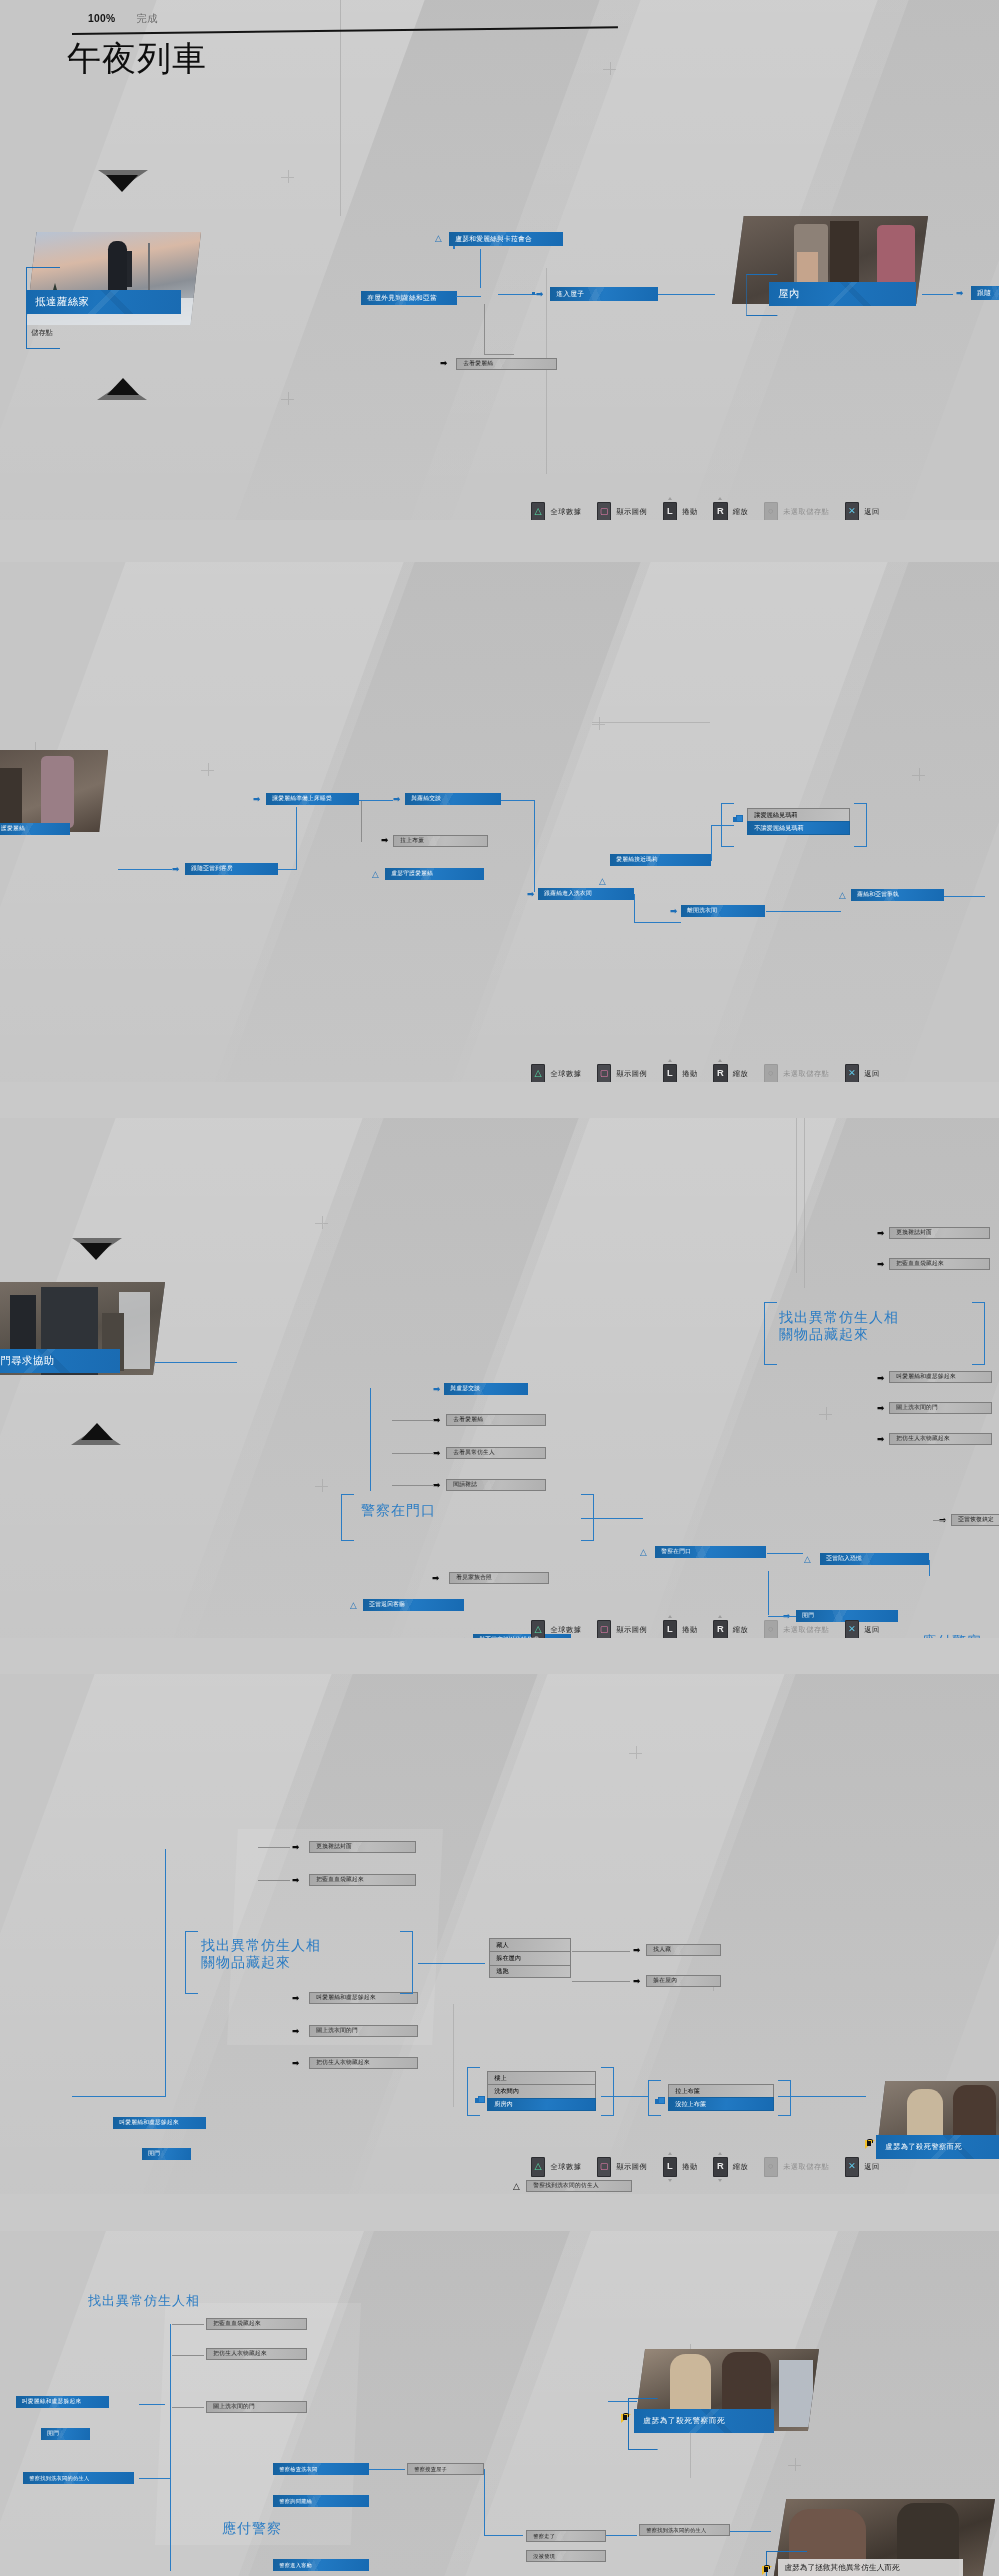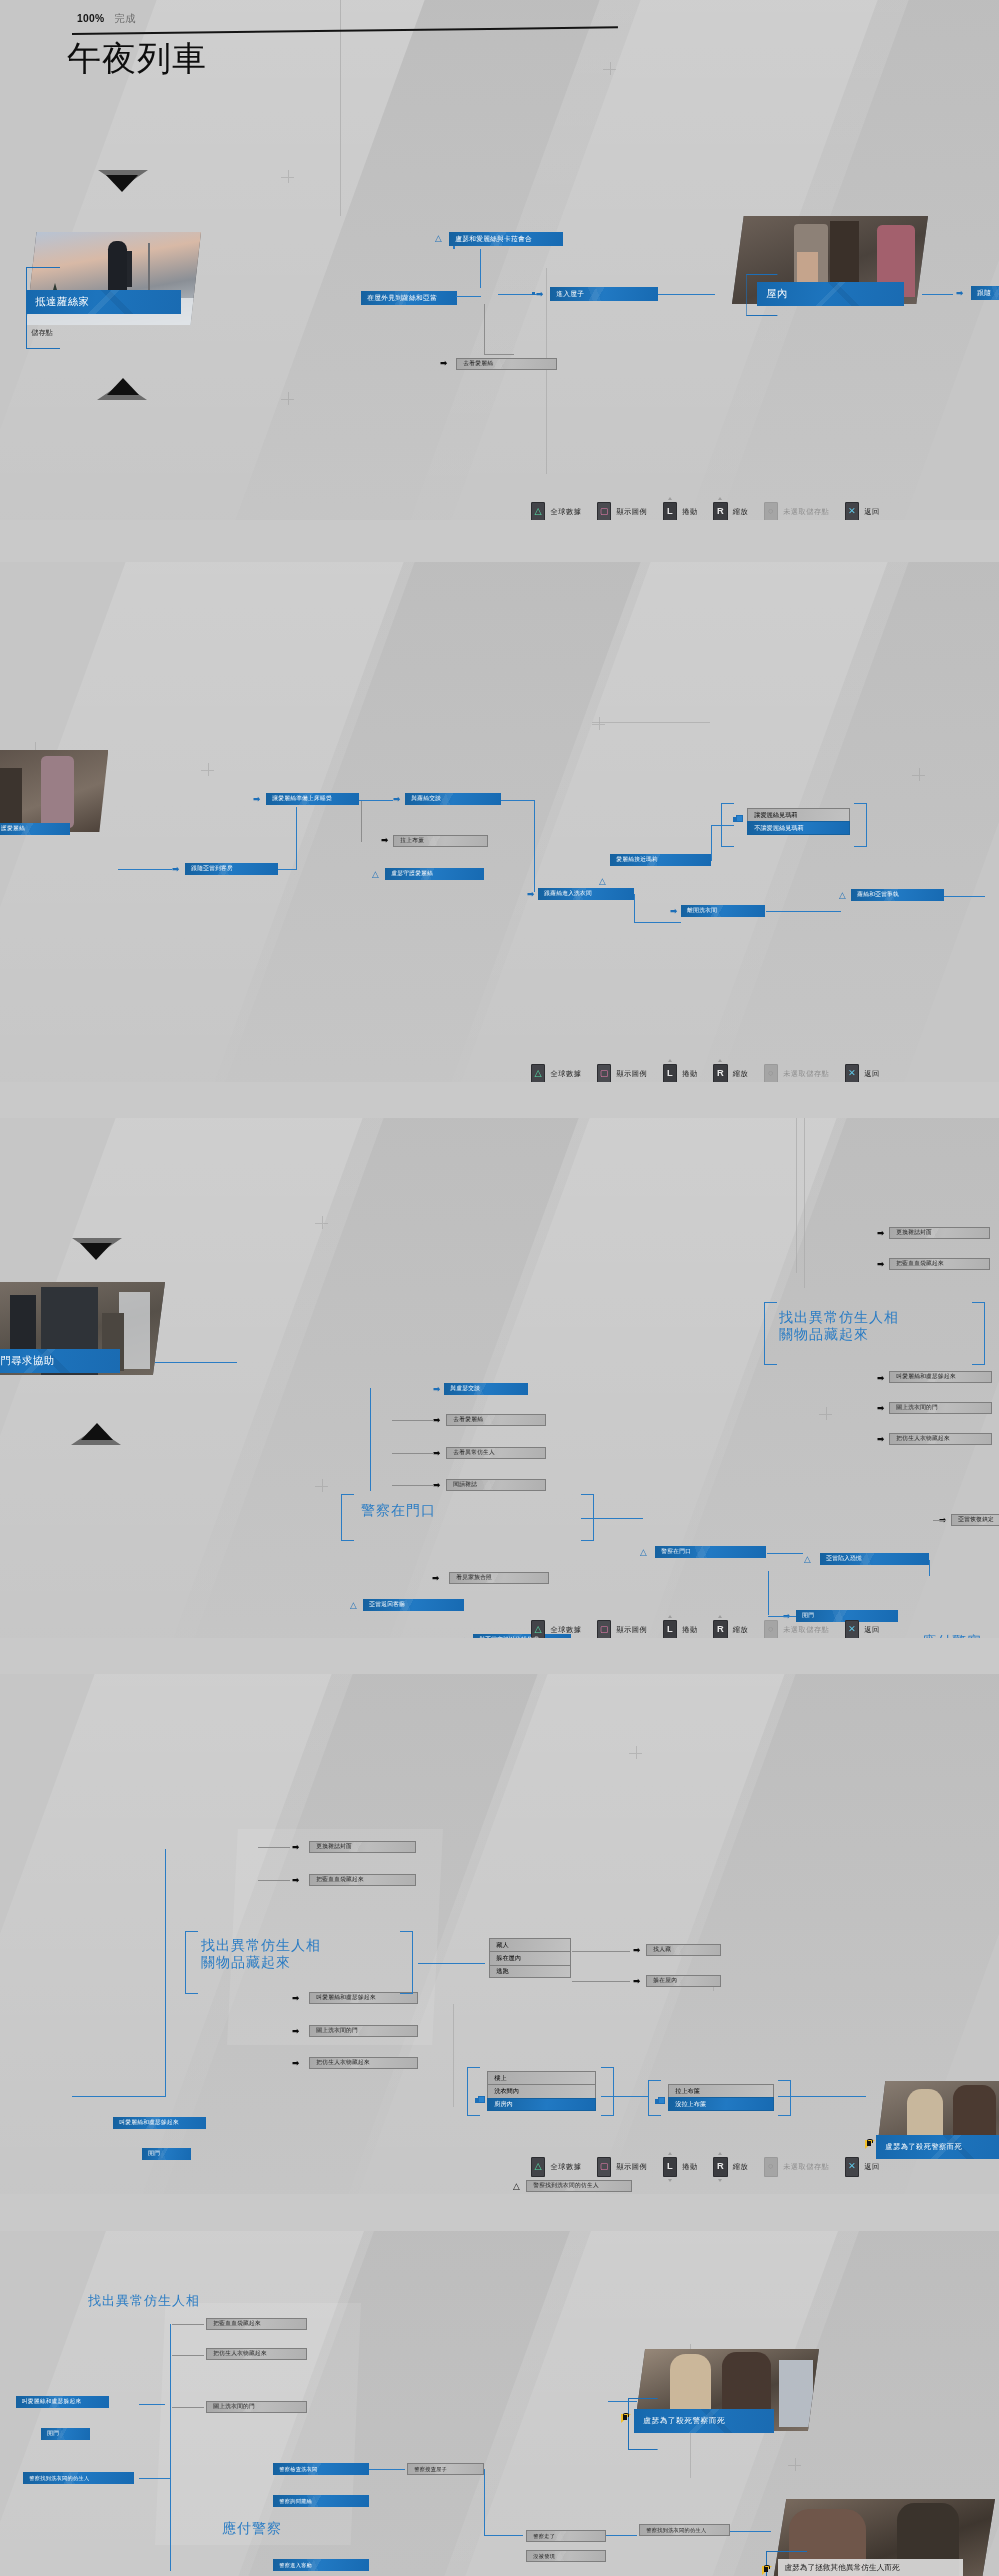--- a/index.html
+++ b/index.html
@@ -26,21 +26,21 @@
   .fac.d{background:linear-gradient(180deg,rgba(120,120,120,.22),rgba(120,120,120,0));}
   .crossh{position:absolute;width:13.4px;height:13.4px;opacity:.45}
   .crossh:before,.crossh:after{content:"";position:absolute;background:#9a9a9a}
   .crossh:before{left:0;top:6.7px;width:13.4px;height:0.5px}
   .crossh:after{top:0;left:6.7px;height:13.4px;width:0.5px}
   .thinline{position:absolute;background:#a9a9a9;opacity:.7}
 
   
   .hdr{position:absolute;left:67px;top:12.4px;}
   .hdr .pct{font-size:11.3px;color:#1a1a1a;font-weight:bold;letter-spacing:0.3px}
-  .hdr .pct span{font-weight:normal;color:#6a6a6a;margin-left:10px;font-size:10.3px}
+  .hdr .pct span{font-weight:normal;color:#6a6a6a;margin-left:21px;font-size:10.3px}
   .hdr .rule{position:absolute;left:5.2px;top:20.6px;width:546px;height:1.5px;background:#141414;
              transform:rotate(-.7deg);transform-origin:left center}
   .hdr .title{font-size:34px;color:#0e0e0e;margin-top:14.4px;letter-spacing:1px;line-height:1}
   .hdr .ghost{position:absolute;left:17.5px;top:34px;font-size:34px;color:rgba(160,160,160,.55);
               letter-spacing:1px;line-height:1;z-index:-1}
 
   
   .chev{position:absolute;width:49px;height:24px;}
   .chev .a{position:absolute;width:0;height:0;border-left:25px solid transparent;
            border-right:25px solid transparent;border-top:17.5px solid #6c6c6c;}
@@ -227,21 +227,21 @@
 
   <div class="scene" style="left:732px;top:216px;width:206px;height:113px">
     <div class="shot" style="width:196px;height:88px">
       <div class="sky" style="background:linear-gradient(160deg,#6d6158,#4a423c 55%,#6b6059)"></div>
       <div style="position:absolute;left:62px;top:8.2px;width:34px;height:67px;background:#8d8177;border-radius:4.1px"></div>
       <div style="position:absolute;left:98px;top:5.2px;width:29px;height:77px;background:#3a3029"></div>
       <div style="position:absolute;left:145px;top:9.3px;width:38px;height:72px;background:#a3606d;border-radius:5.2px 5.2px 0 0"></div>
       <div style="position:absolute;left:65px;top:36px;width:20.6px;height:41px;background:#c5a48c;border-radius:4.1px}"></div>
     </div>
     <div class="brk l" style="left:14.4px;top:58px;width:155px;height:42px"></div>
-    <div class="bar" style="left:25px;top:66px;bottom:auto;width:147px">
+    <div class="bar" style="left:37px;top:66px;bottom:auto;width:147px">
       <div class="fct"></div>
       <span>屋內</span>
     </div>
   </div>
 
   <span class="ico-arr b" style="left:956px;top:289px">➡</span>
   <div class="node blue" style="left:971px;top:286px;width:62px">
     <div class="fct"></div>
       <span class="lbl">跟隨</span>
   </div>

